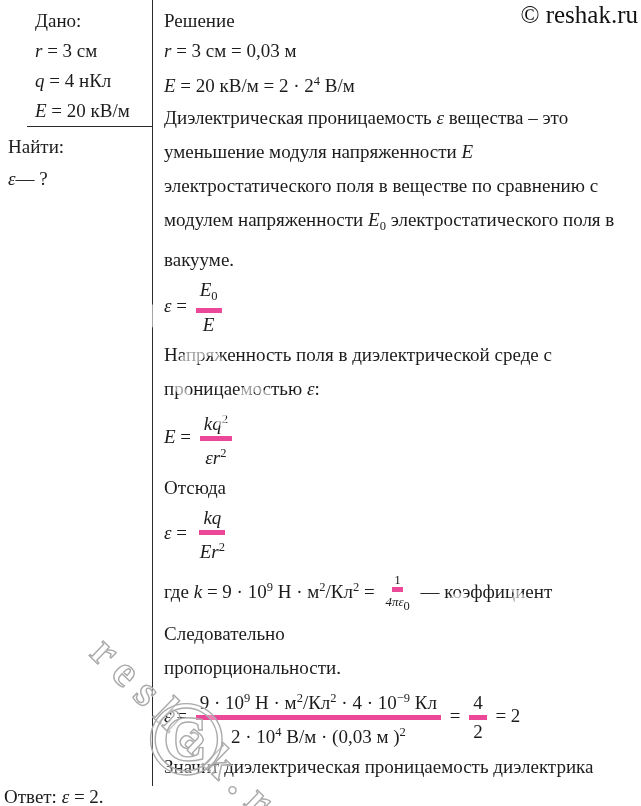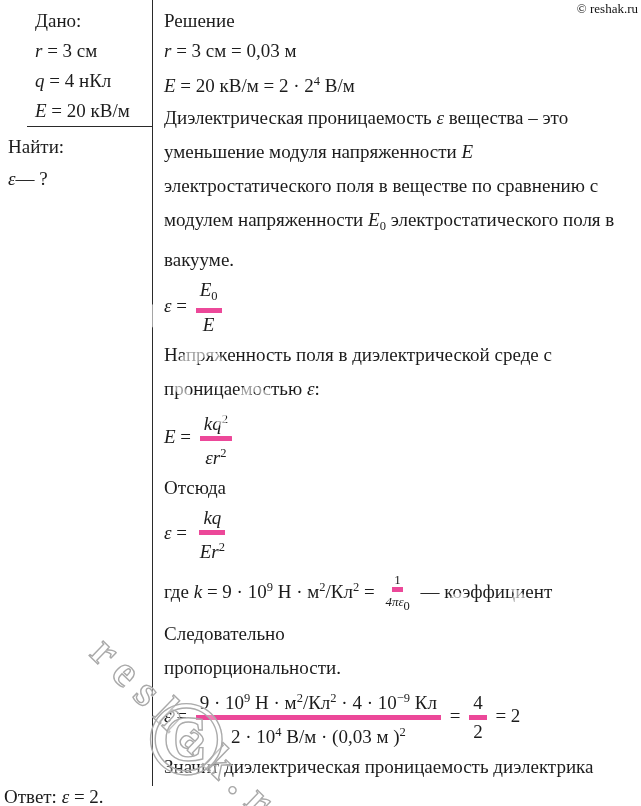--- a/index.html
+++ b/index.html
@@ -1,18 +1,18 @@
 <!DOCTYPE html>
 <html><head>
 <meta charset="utf-8">
 <style>
   html,body{margin:0;padding:0;background:#fff;}
   .page{position:relative;width:641px;height:806px;background:#ffffff;overflow:hidden;
         font-family:"Liberation Serif","DejaVu Serif",serif;font-size:19px;color:#1c1c1c;}
-  .copyright{position:absolute;top:1px;right:3px;font-size:13px;color:#111;z-index:2;}
+  .copyright{position:absolute;top:1px;right:3px;font-size:25px;color:#111;z-index:2;}
   .cols{display:flex;height:786px;overflow:hidden;position:relative;z-index:1;}
   .left{width:153px;box-sizing:border-box;border-right:1px solid #2a2a2a;flex:none;}
   .given{box-sizing:border-box;border-bottom:1px solid #2a2a2a;padding:6px 2px 0 8px;margin-left:27px;}
   .find{padding:4px 2px 0 8px;}
   .right{flex:1;padding:6px 0 0 11px;min-width:0;}
   .line{line-height:34px;white-space:nowrap;}
   .tight{line-height:30px;}
   .fline{line-height:32px;white-space:nowrap;}
   .eq{display:block;margin:1px 0;white-space:nowrap;}
   .frac{display:inline-flex;flex-direction:column;align-items:center;text-align:center;

